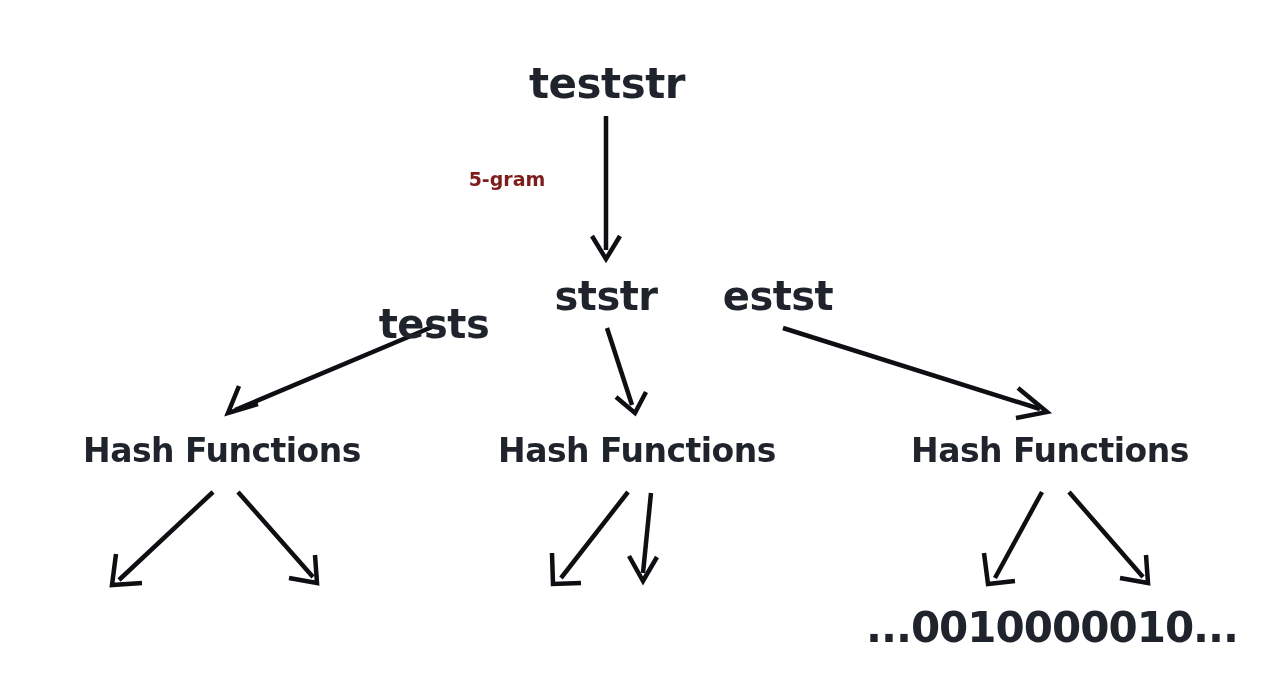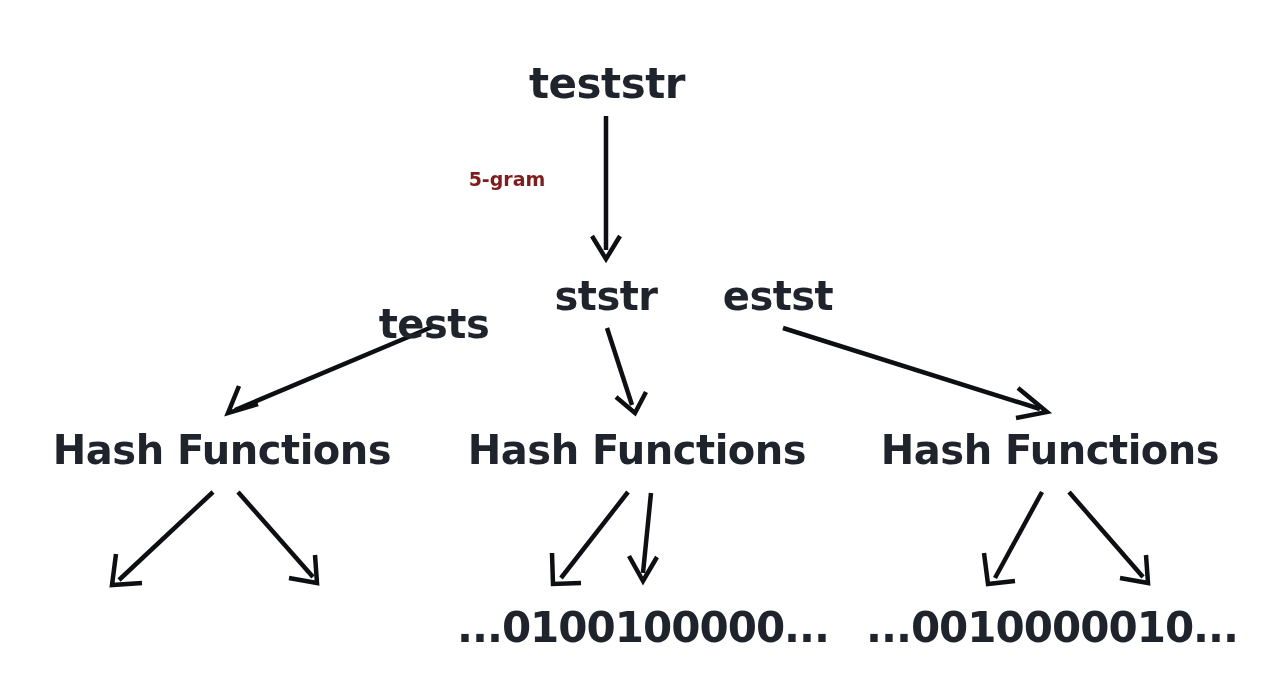--- a/index.html
+++ b/index.html
@@ -28,21 +28,21 @@
   }
   .node-root {
     font-size: 42px;
     letter-spacing: -0.5px;
   }
   .node-gram {
     font-size: 40px;
     letter-spacing: -0.5px;
   }
   .node-hash {
-    font-size: 40px;
+    font-size: 33px;
     letter-spacing: -0.5px;
   }
   .node-bits {
     font-size: 42px;
     letter-spacing: -1px;
   }
   .edge-label {
     position: absolute;
     color: #7f1d1d;
     font-weight: bold;
@@ -132,16 +132,15 @@
   <div class="edge-label" style="left:507px; top:179px;">5-gram</div>
 
   <div class="node node-gram" style="left:434px; top:308px;margin-top:16px;">tests</div>
   <div class="node node-gram" style="left:606px; top:296px;">ststr</div>
   <div class="node node-gram" style="left:778px; top:296px;">estst</div>
 
   <div class="node node-hash" style="left:222px; top:450px;">Hash Functions</div>
   <div class="node node-hash" style="left:637px; top:450px;">Hash Functions</div>
   <div class="node node-hash" style="left:1050px; top:450px;">Hash Functions</div>
 
-  <div class="node node-bits" style="left:643px; top:628px;">...0100100000...</div>
   <div class="node node-bits" style="left:1052px; top:628px;text-align:right;">...0010000010...</div>
 
 </div>
 
 </body></html>

